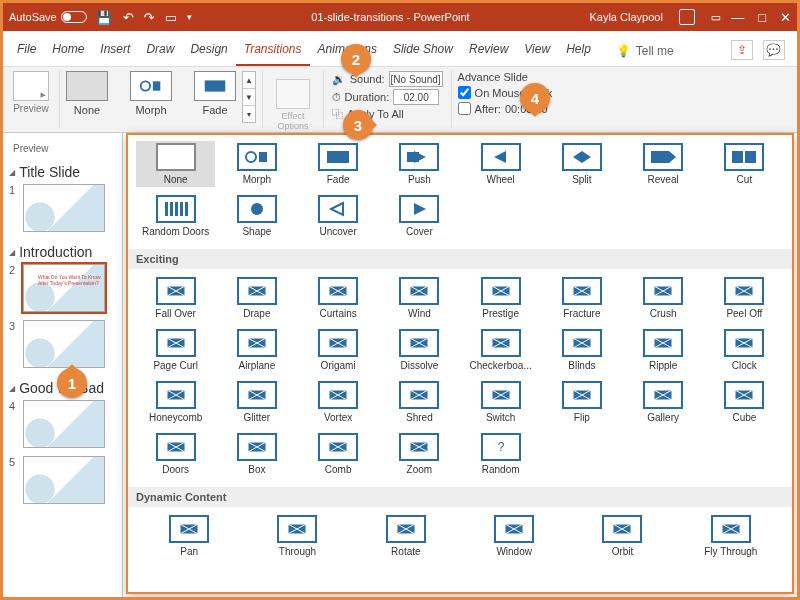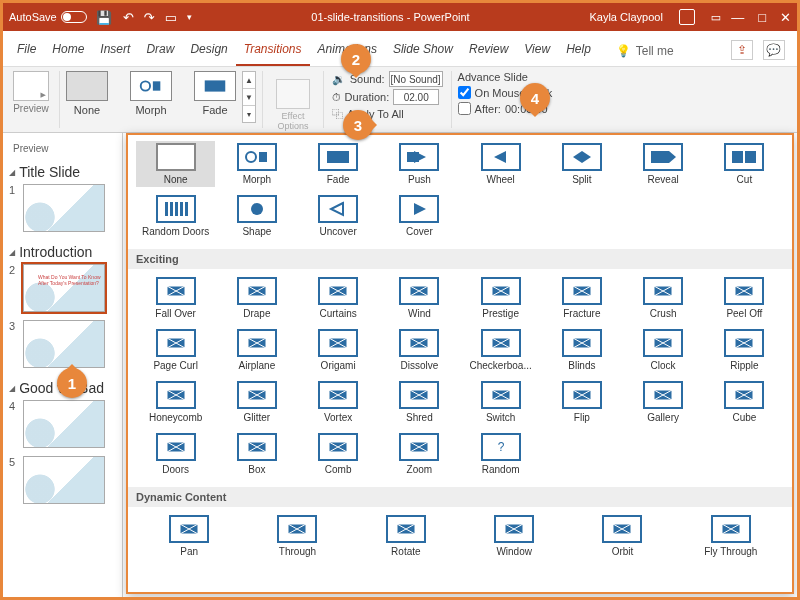--- a/index.html
+++ b/index.html
@@ -508,31 +508,31 @@
         <span>Blinds</span>
       </div>
       <div class="cell">
         <div class="ic">
           <svg viewBox="0 0 30 18">
             <rect x="6" y="4" width="18" height="10" fill="#2b6ca3"></rect>
             <rect x="6" y="4" width="18" height="10" fill="none" stroke="#fff" stroke-width="1"></rect>
             <path d="M6 4 L24 14 M24 4 L6 14" stroke="#fff" stroke-width="1"></path>
           </svg>
         </div>
+        <span>Ripple</span>
+      </div>
+      <div class="cell">
+        <div class="ic">
+          <svg viewBox="0 0 30 18">
+            <rect x="6" y="4" width="18" height="10" fill="#2b6ca3"></rect>
+            <rect x="6" y="4" width="18" height="10" fill="none" stroke="#fff" stroke-width="1"></rect>
+            <path d="M6 4 L24 14 M24 4 L6 14" stroke="#fff" stroke-width="1"></path>
+          </svg>
+        </div>
         <span>Clock</span>
-      </div>
-      <div class="cell">
-        <div class="ic">
-          <svg viewBox="0 0 30 18">
-            <rect x="6" y="4" width="18" height="10" fill="#2b6ca3"></rect>
-            <rect x="6" y="4" width="18" height="10" fill="none" stroke="#fff" stroke-width="1"></rect>
-            <path d="M6 4 L24 14 M24 4 L6 14" stroke="#fff" stroke-width="1"></path>
-          </svg>
-        </div>
-        <span>Ripple</span>
       </div>
       <div class="cell">
         <div class="ic">
           <svg viewBox="0 0 30 18">
             <rect x="6" y="4" width="18" height="10" fill="#2b6ca3"></rect>
             <rect x="6" y="4" width="18" height="10" fill="none" stroke="#fff" stroke-width="1"></rect>
             <path d="M6 4 L24 14 M24 4 L6 14" stroke="#fff" stroke-width="1"></path>
           </svg>
         </div>
         <span>Honeycomb</span>

